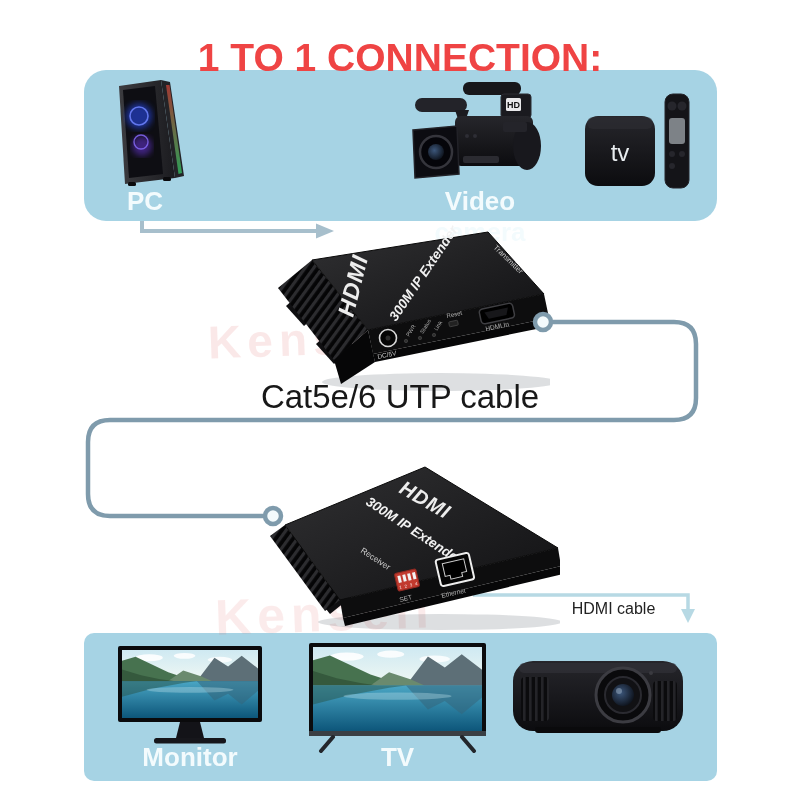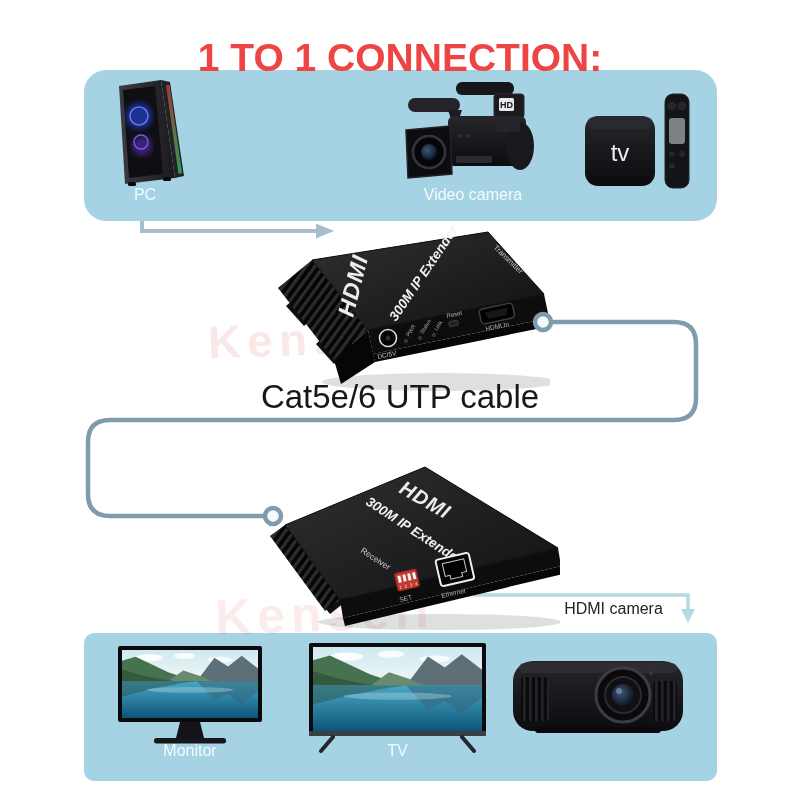--- a/index.html
+++ b/index.html
@@ -10,21 +10,21 @@
   .page-title{position:absolute;left:0;top:10px;width:800px;text-align:center;z-index:6;
     font-size:39px;font-weight:bold;color:#ef4444;letter-spacing:0px;}
 
   .band{position:absolute;left:84px;width:633px;background:#a6d3e4;border-radius:22px;z-index:1;}
   .band.top{top:70px;height:151px;}
   .band.bottom{top:633px;height:148px;border-radius:10px;}
 
   .device{position:absolute;z-index:2;}
   .device svg{position:absolute;display:block;}
   .dev-label{position:absolute;left:0;width:100%;text-align:center;
-    color:#f3fbfd;font-size:16px;font-weight:400;}
+    color:#f3fbfd;font-size:26px;font-weight:700;}
   .band.top .dev-label{top:116px;}
   .band.bottom .dev-label{top:109px;}
 
   .extender{position:absolute;z-index:4;}
   .wm{position:absolute;z-index:2;color:#e05555;font-weight:bold;font-size:46px;
       letter-spacing:6px;opacity:.13;transform:rotate(-2deg);}
 
   .cable-label{position:absolute;left:0;top:378px;width:800px;text-align:center;z-index:6;
     font-size:33px;color:#181818;}
   .hdmi-out-label{position:absolute;left:556px;top:600px;width:115px;text-align:center;z-index:6;
@@ -96,21 +96,21 @@
         <circle cx="47" cy="68" r="10" fill="#7a3cff" opacity="0.45" filter="url(#blur3)"></circle>
         <circle cx="44" cy="38" r="9" fill="none" stroke="#6d84ff" stroke-width="1.6" opacity="0.85"></circle>
         <circle cx="46" cy="64" r="7" fill="none" stroke="#8a6dff" stroke-width="1.4" opacity="0.8"></circle>
         <rect x="33" y="104" width="8" height="4" rx="1.5" fill="#0a0a0c"></rect>
         <rect x="68" y="99" width="8" height="4" rx="1.5" fill="#0a0a0c"></rect>
       </svg>
       <div class="dev-label">PC</div>
     </div>
 
 
-    <div class="device" style="left:314px;top:0;width:150px;height:151px">
+    <div class="device" style="left:321px;top:0;width:150px;height:151px">
       <svg style="left:0;top:8px" width="150" height="118" viewBox="0 0 150 118">
         <rect x="58" y="4" width="58" height="13" rx="6" fill="#17171b"></rect>
         <rect x="10" y="20" width="52" height="14" rx="7" fill="#232329"></rect>
         <polygon points="50,32 64,32 60,44 54,44" fill="#1b1b20"></polygon>
         <rect x="96" y="16" width="30" height="24" rx="3" fill="#1a1a1f" stroke="#2c2c33" stroke-width="1"></rect>
         <rect x="101" y="20" width="15" height="13" rx="1.5" fill="#e8e8ea"></rect>
         <text x="108.5" y="30" font-size="9" font-weight="bold" fill="#111" text-anchor="middle">HD</text>
         <rect x="50" y="38" width="78" height="50" rx="6" fill="url(#darkBodyG)"></rect>
         <ellipse cx="122" cy="68" rx="14" ry="24" fill="#18181d"></ellipse>
         <polygon points="8,52 52,48 54,96 10,100" fill="#0c0c11" stroke="#222228" stroke-width="1.5"></polygon>
@@ -220,21 +220,21 @@
       <polygon points="214,111 236,111 236,124 231,124 231,128 219,128 219,124 214,124" fill="#000" stroke="#cfcfcf" stroke-width="1"></polygon>
     </g>
     <text transform="translate(212,148) rotate(-13)" font-size="6.5" fill="#b0b0b0">Ethernet</text>
   </svg>
 
   <svg class="layer plugs" viewBox="0 0 800 800">
     <circle cx="543" cy="322" r="8" fill="#f3fafc" stroke="#7f9bac" stroke-width="4.5"></circle>
     <circle cx="273" cy="516" r="8" fill="#f3fafc" stroke="#7f9bac" stroke-width="4.5"></circle>
   </svg>
 
-  <div class="hdmi-out-label">HDMI camera</div>
+  <div class="hdmi-out-label">HDMI cable</div>
 
   <div class="band bottom">
 
     <div class="device" style="left:26px;top:0;width:160px;height:148px">
       <svg style="left:0;top:11px" width="160" height="104" viewBox="0 0 160 104">
         <rect x="8" y="2" width="144" height="76" rx="2" fill="#0a0a0c"></rect>
         <g>
           <svg x="12" y="6" width="136" height="68" viewBox="0 0 100 70" preserveAspectRatio="none">
             <rect x="0" y="0" width="100" height="32" fill="url(#skyG)"></rect>
             <ellipse cx="20" cy="8" rx="10" ry="3.5" fill="#fff" opacity="0.9"></ellipse>

